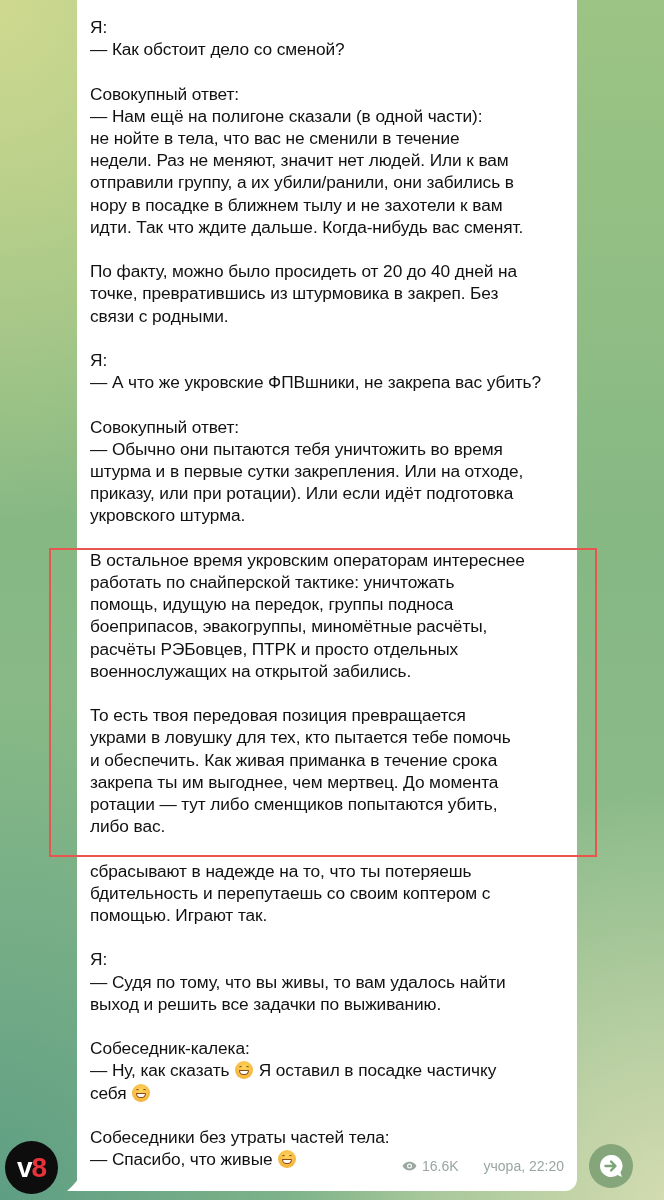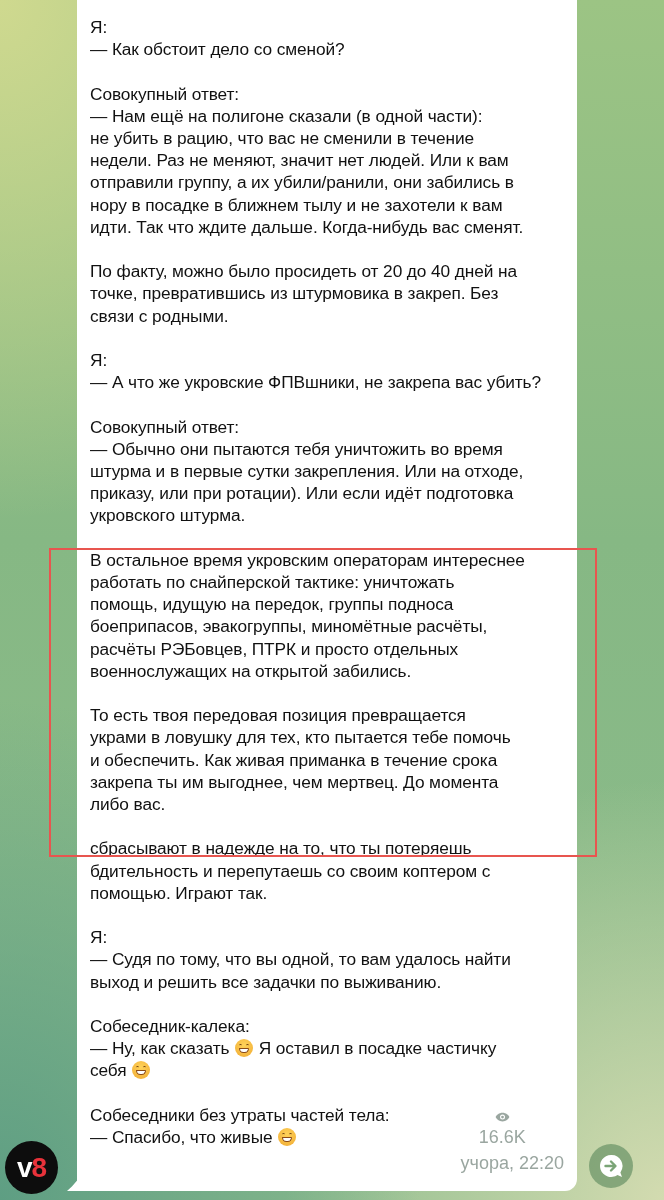--- a/index.html
+++ b/index.html
@@ -67,23 +67,23 @@
   }
   .emoji .eye-r {
     position: absolute; left: 11px; top: 5px;
     width: 3px; height: 3px; border-radius: 50%;
     border-top: 1.5px solid #6b3d10;
     box-sizing: border-box;
   }
   .meta {
     position: absolute;
     right: 13px; bottom: 17px;
-    font-size: 18px;
+    font-size: 14px;
     color: #9aa6a0;
-    display: flex; align-items: center; gap: 5px; flex-direction: column;
+    display: flex; align-items: center; gap: 5px;
   }
   .eye-icon {
     width: 15px; height: 10px;
     display: inline-block;
   }
   .highlight {
     position: absolute;
     left: 49px; top: 548px;
     width: 548px; height: 309px;
     border: 2px solid #e8554f;
@@ -118,21 +118,21 @@
 <div class="bubble">
   <div class="msg">
     <div>
       <p class="para">Я:</p>
       <p class="para">— Как обстоит дело со сменой?</p>
     </div>
     <div class="gap"></div>
     <div>
       <p class="para">Совокупный ответ:</p>
       <p class="para">— Нам ещё на полигоне сказали (в одной части):</p>
-      <p class="para">не убить в рацию, что вас не сменили в течение</p>
+      <p class="para">не нойте в тела, что вас не сменили в течение</p>
       <p class="para">недели. Раз не меняют, значит нет людей. Или к вам</p>
       <p class="para">отправили группу, а их убили/ранили, они забились в</p>
       <p class="para">нору в посадке в ближнем тылу и не захотели к вам</p>
       <p class="para">идти. Так что ждите дальше. Когда-нибудь вас сменят.</p>
     </div>
     <div class="gap"></div>
     <div>
       <p class="para">По факту, можно было просидеть от 20 до 40 дней на</p>
       <p class="para">точке, превратившись из штурмовика в закреп. Без</p>
       <p class="para">связи с родными.</p>
@@ -158,32 +158,33 @@
       <p class="para">боеприпасов, эвакогруппы, миномётные расчёты,</p>
       <p class="para">расчёты РЭБовцев, ПТРК и просто отдельных</p>
       <p class="para">военнослужащих на открытой забились.</p>
     </div>
     <div class="gap"></div>
     <div>
       <p class="para">То есть твоя передовая позиция превращается</p>
       <p class="para">украми в ловушку для тех, кто пытается тебе помочь</p>
       <p class="para">и обеспечить. Как живая приманка в течение срока</p>
       <p class="para">закрепа ты им выгоднее, чем мертвец. До момента</p>
+      <p class="para">ротации — тут либо сменщиков попытаются убить,</p>
       <p class="para">либо вас.</p>
     </div>
     <div class="gap"></div>
     <div>
       <p class="para">сбрасывают в надежде на то, что ты потеряешь</p>
       <p class="para">бдительность и перепутаешь со своим коптером с</p>
       <p class="para">помощью. Играют так.</p>
     </div>
     <div class="gap"></div>
     <div>
       <p class="para">Я:</p>
-      <p class="para">— Судя по тому, что вы одной, то вам удалось найти</p>
+      <p class="para">— Судя по тому, что вы живы, то вам удалось найти</p>
       <p class="para">выход и решить все задачки по выживанию.</p>
     </div>
     <div class="gap"></div>
     <div>
       <p class="para">Собеседник-калека:</p>
       <p class="para"><span>— Ну, как сказать</span> <span class="emoji"><span class="eye-r"></span></span><span> Я оставил в посадке частичку</span></p>
       <p class="para"><span>себя</span> <span class="emoji"><span class="eye-r"></span></span></p>
     </div>
     <div class="gap"></div>
     <div>

